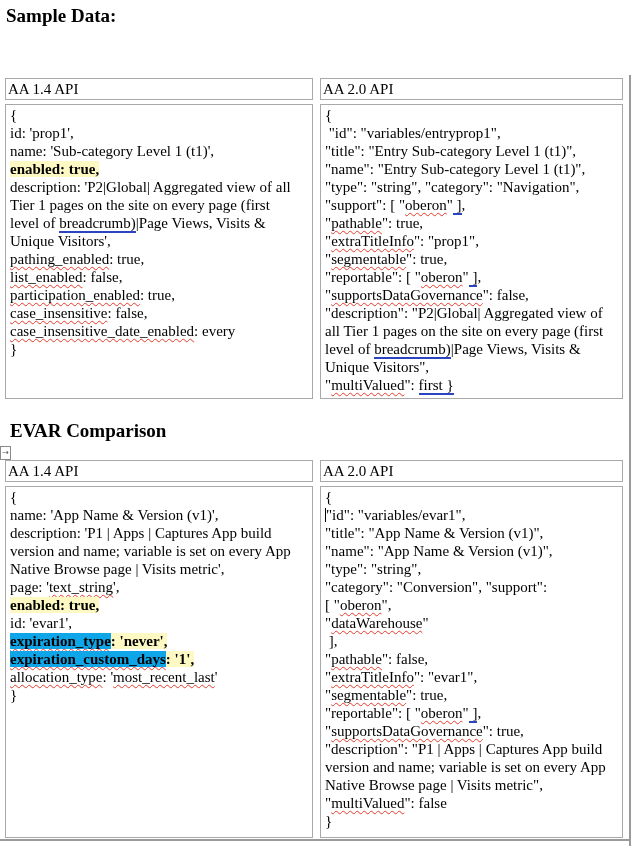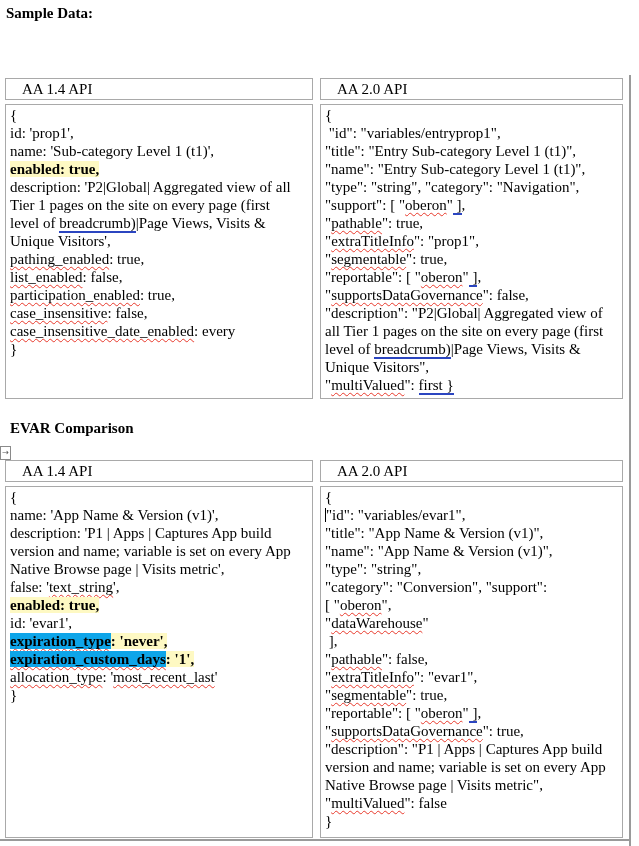--- a/index.html
+++ b/index.html
@@ -1,22 +1,22 @@
 <!DOCTYPE html>
 <html><head>
 <meta charset="utf-8">
 <style>
   html,body{margin:0;padding:0;background:#ffffff;}
   .doc{position:relative;width:639px;height:846px;background:#fff;overflow:hidden;
        font-family:"Liberation Serif","DejaVu Serif",serif;color:#000;}
   .abs{position:absolute;}
-  .heading{font-size:15px;white-space:pre;}
+  .heading{font-size:19px;white-space:pre;}
   .bold{font-weight:bold;}
   .cell{position:absolute;border:1px solid #a9a9a9;background:#fff;box-sizing:border-box;overflow:hidden;}
-  .cell.header{font-size:15px;padding:1px 16px;line-height:19px;white-space:pre;}
+  .cell.header{font-size:15px;padding:1px 2px;line-height:19px;white-space:pre;}
   .cell.body{padding:1px 3px 0 4px;}
   .ln{white-space:pre;line-height:18px;height:18px;font-size:15px;}
   .plain{}
   .hl{background:#fef9c3;font-weight:bold;}
   .sq{text-decoration:underline wavy #e8392b;text-decoration-thickness:1px;
       text-underline-offset:2px;text-decoration-skip-ink:none;margin-top:24px;}
   .hlsq{background:#0ea5e9;font-weight:bold;
       text-decoration:underline wavy #e8392b;text-decoration-thickness:1px;
       text-underline-offset:2px;text-decoration-skip-ink:none;}
   .bu{border-bottom:2px solid #2b45c0;}
@@ -78,21 +78,21 @@
   <div class="handle">→</div>
 
   <div class="cell header" style="left:5px;top:460px;width:308px;height:22px;">AA 1.4 API</div>
   <div class="cell header" style="left:320px;top:460px;width:303px;height:22px;">AA 2.0 API</div>
   <div class="cell body" style="left:5px;top:486px;width:308px;height:352px;">
       <div class="ln"><span class="plain">{</span></div>
       <div class="ln"><span class="plain">name: 'App Name &amp; Version (v1)',</span></div>
       <div class="ln"><span class="plain">description: 'P1 | Apps | Captures App build</span></div>
       <div class="ln"><span class="plain">version and name; variable is set on every App</span></div>
       <div class="ln"><span class="plain">Native Browse page | Visits metric',</span></div>
-      <div class="ln"><span class="plain">false: '</span><span class="sq">text_string</span><span class="plain">',</span></div>
+      <div class="ln"><span class="plain">page: '</span><span class="sq">text_string</span><span class="plain">',</span></div>
       <div class="ln"><span class="hl">enabled: true,</span></div>
       <div class="ln"><span class="plain">id: 'evar1',</span></div>
       <div class="ln"><span class="hlsq">expiration_type</span><span class="hl">: 'never',</span></div>
       <div class="ln"><span class="hlsq">expiration_custom_days</span><span class="hl">: '1',</span></div>
       <div class="ln"><span class="sq">allocation_type</span><span class="plain">: '</span><span class="sq">most_recent_last</span><span class="plain">'</span></div>
       <div class="ln"><span class="plain">}</span></div>
     </div>
   <div class="cell body" style="left:320px;top:486px;width:303px;height:352px;">
       <div class="ln"><span class="plain">{</span></div>
       <div class="ln"><span class="caret"></span><span class="plain">"id": "variables/evar1",</span></div>

